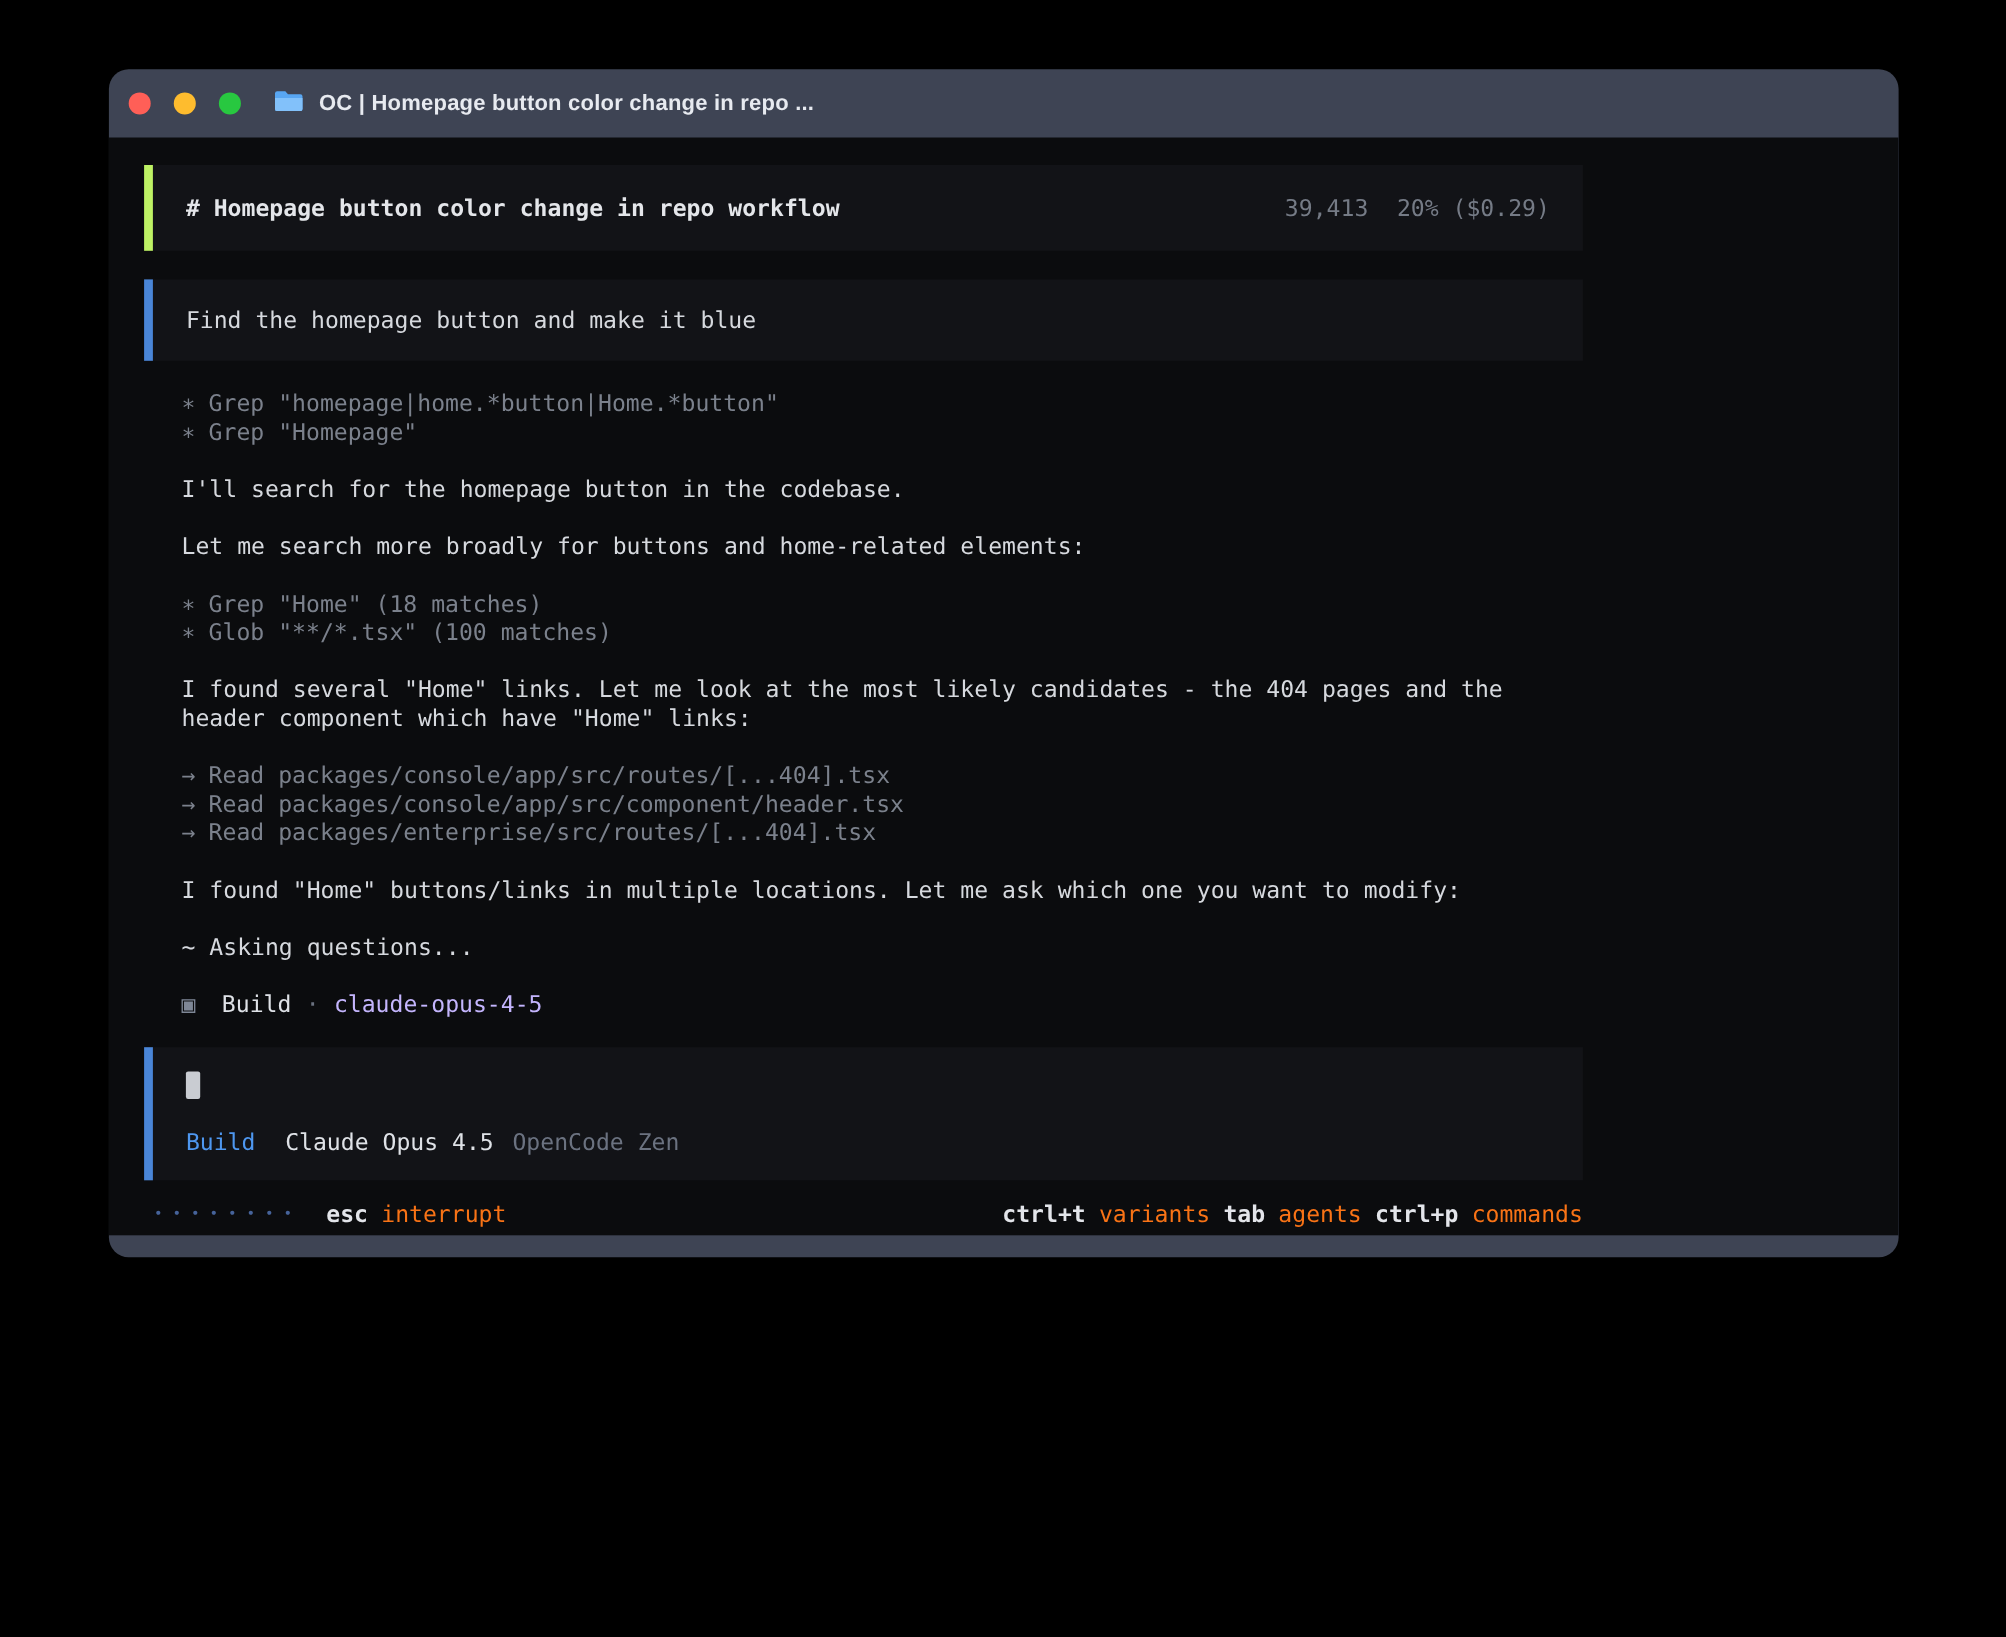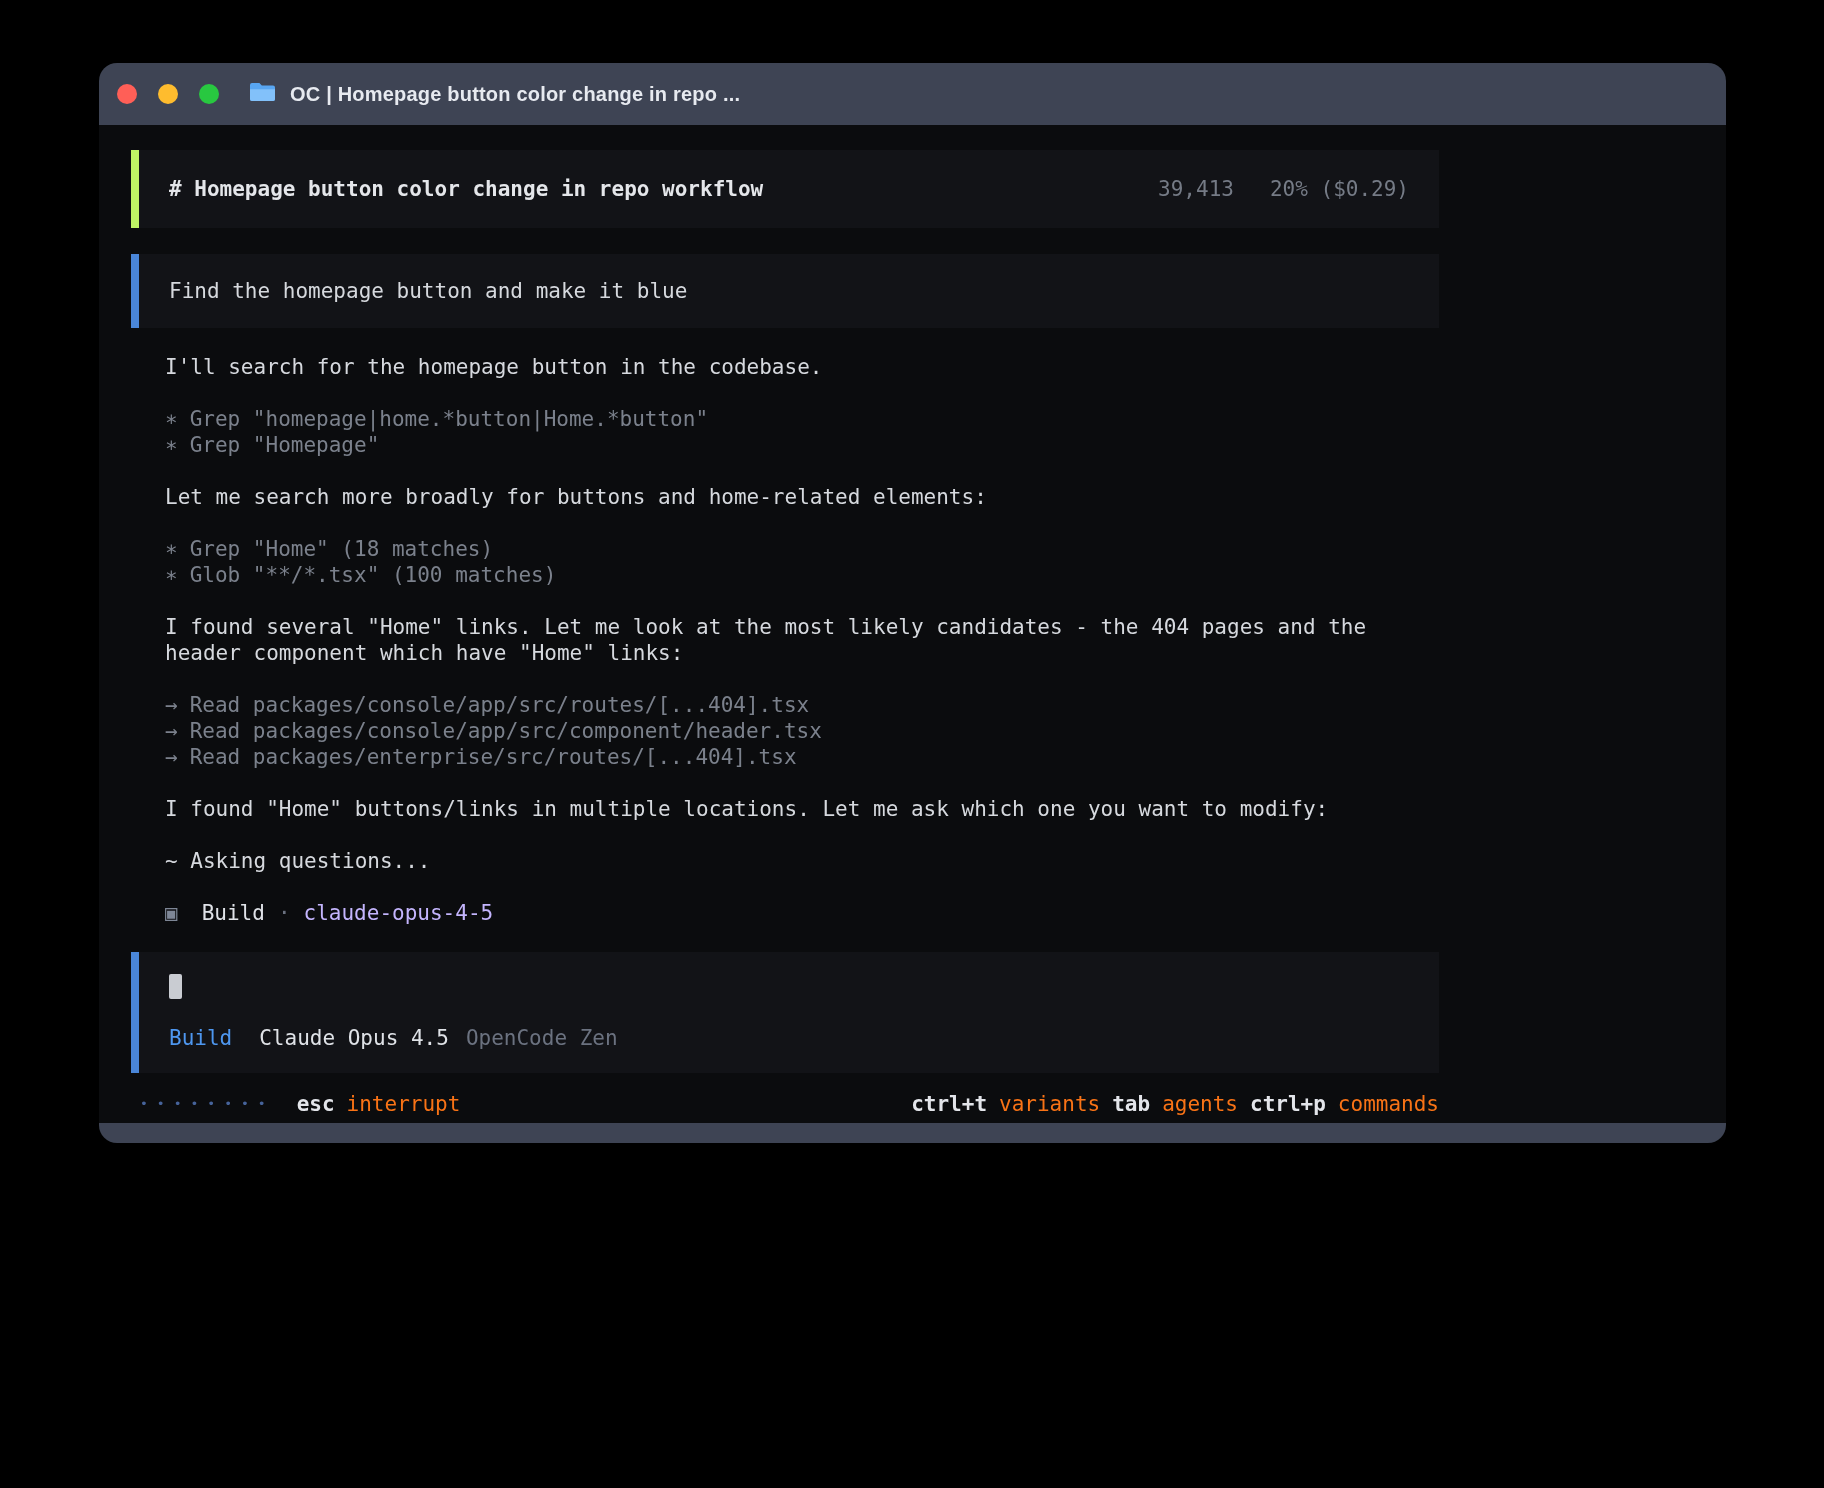--- a/index.html
+++ b/index.html
@@ -25,21 +25,21 @@
   
   .main { height:998px; background:#0b0c0e; padding:25px 0 0 32px; overflow:hidden;
           font-size:21px; line-height:26px; color:#d6d9de; }
   .col { width:1308px; }
 
   .block { border-left:8px solid #bef264; background:#121317; }
 
   .header-block { display:flex; justify-content:space-between; align-items:center;
                   padding:26px 30px; margin-bottom:26px; }
   .header-title { font-weight:bold; color:#e4e6ea; }
-  .header-stats { display:flex; gap:36px; color:#757b86; }
+  .header-stats { display:flex; gap:26px; color:#757b86; }
 
   .user-block { border-left-color:#4a86d8; padding:24px 30px; margin-bottom:26px;
                 color:#d6d9de; }
 
   .transcript { padding-left:34px; }
   .group { margin-bottom:26px; }
   .line { white-space:pre-wrap; }
   .line.text { color:#d6d9de; }
   .line.tool { color:#7b818c; }
   .prefix { margin-right:12px; }
@@ -98,26 +98,26 @@
         </span>
       </div>
 
       <div class="block user-block">
         <span>Find the homepage button and make it blue</span>
       </div>
 
       <div class="transcript">
 
         <div class="group">
-          <div class="line text"><span>I'll search for the homepage button in the codebase.</span></div>
+          <div class="line tool"><span class="prefix">∗</span><span>Grep "homepage|home.*button|Home.*button"</span></div>
+          <div class="line tool"><span class="prefix">∗</span><span>Grep "Homepage"</span></div>
         </div>
 
         <div class="group">
-          <div class="line tool"><span class="prefix">∗</span><span>Grep "homepage|home.*button|Home.*button"</span></div>
-          <div class="line tool"><span class="prefix">∗</span><span>Grep "Homepage"</span></div>
+          <div class="line text"><span>I'll search for the homepage button in the codebase.</span></div>
         </div>
 
         <div class="group">
           <div class="line text"><span>Let me search more broadly for buttons and home-related elements:</span></div>
         </div>
 
         <div class="group">
           <div class="line tool"><span class="prefix">∗</span><span>Grep "Home" (18 matches)</span></div>
           <div class="line tool"><span class="prefix">∗</span><span>Glob "**/*.tsx" (100 matches)</span></div>
         </div>

